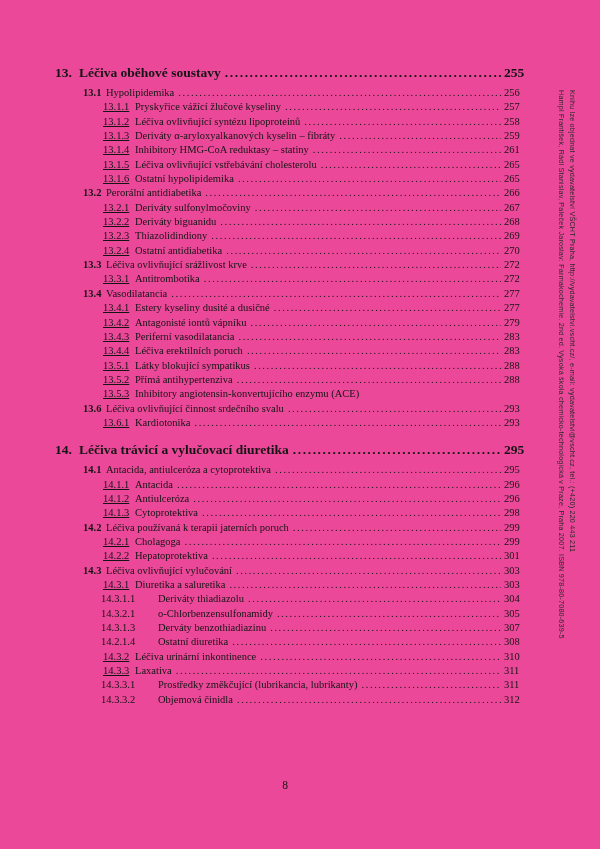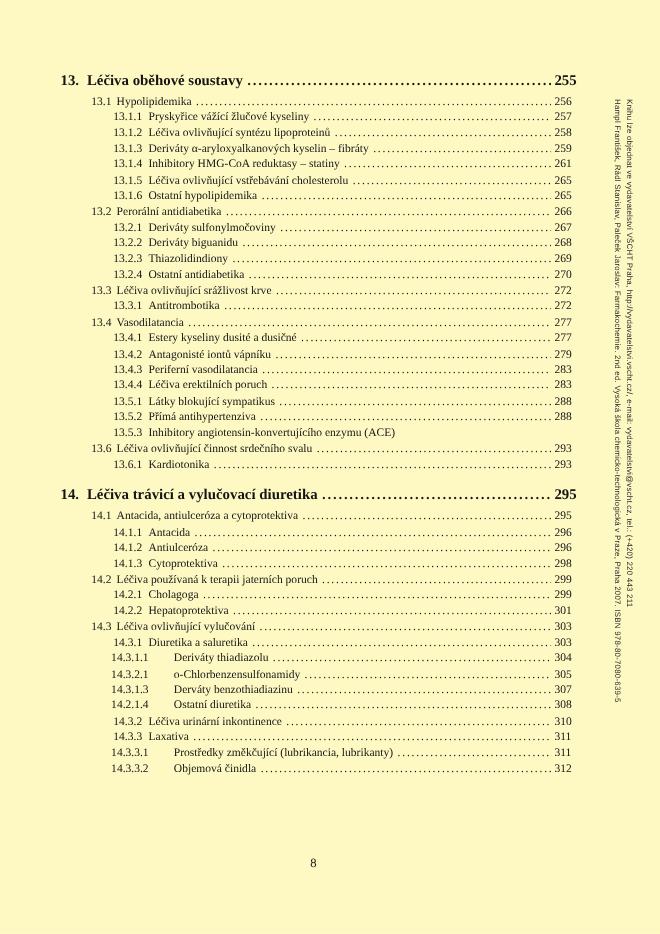--- a/index.html
+++ b/index.html
@@ -3,21 +3,21 @@
 <meta charset="utf-8">
 <style>
   html, body {
     margin: 0; padding: 0;
     width: 600px; height: 849px;
     background: #ffffff;
     overflow: hidden;
   }
   .page {
     position: absolute; inset: 0;
-    background: #fef9c3;
+    background: #ec4899;
     color: #141414;
     font-family: "Liberation Serif", serif;
   }
   .toc {
     position: absolute;
     left: 55px; top: 64px;
     width: 472px;
   }
   .chapter-row {
     display: flex;
@@ -32,22 +32,22 @@
   .chapter-row:first-child { margin-top: 0; }
   .chapter-row .num { flex: 0 0 24px; }
   .toc-row {
     display: flex;
     align-items: baseline;
     font-size: 10.5px;
     line-height: 14.35px;
     white-space: nowrap;
   }
   .toc-row .num { flex: 0 0 auto; }
-  .lvl1 .num { margin-left: 28px; width: 23px; }
-  .lvl2 .num { margin-left: 48px; width: 32px; }
+  .lvl1 .num { margin-left: 28px; width: 23px; font-weight: bold; }
+  .lvl2 .num { margin-left: 48px; width: 32px; text-decoration: underline; }
   .lvl3 .num { margin-left: 46px; width: 57px; }
   .cont { padding-left: 93px; }
   .title { flex: 0 0 auto; }
   .dots {
     flex: 1 1 aupx;
     overflow: hidden;
     white-space: nowrap;
     margin: 0 3px 0 4px;
     letter-spacing: 1.6px;
     min-width: 6px;

